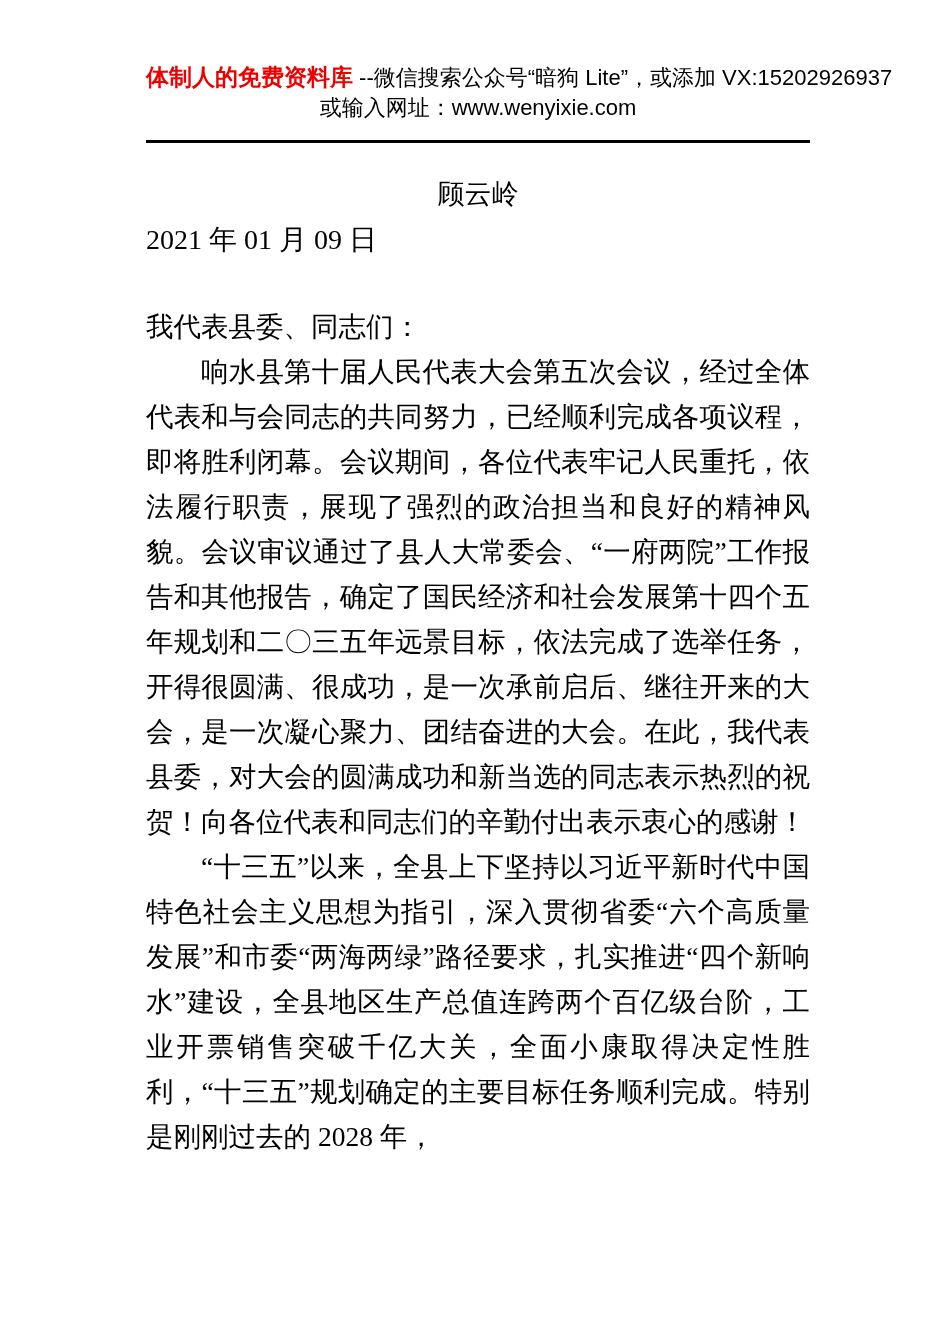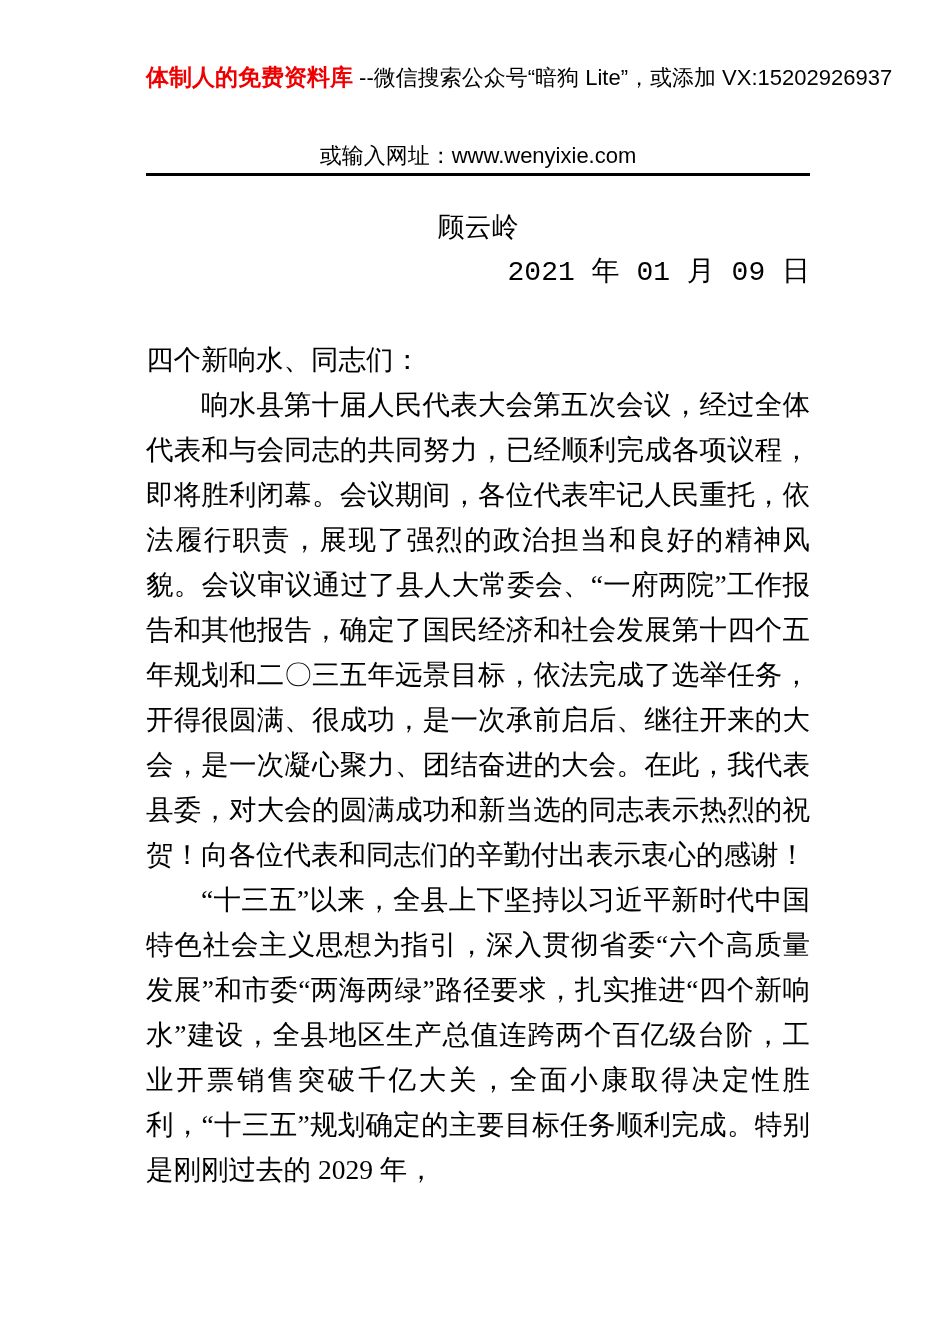--- a/index.html
+++ b/index.html
@@ -13,60 +13,59 @@
     height: 1344px;
     background: #ffffff;
     overflow: hidden;
     color: #000000;
     font-family: "Liberation Serif", serif;
   }
   
   .promo-header {
     margin: 0 140px 0 146px;
     padding-top: 62px;
-    padding-bottom: 2px;
+    padding-bottom: 17px;
     border-bottom: 3px solid #000000;
     text-align: center;
     font-family: "Liberation Sans", sans-serif;
     font-size: 22px;
     line-height: 30px;
     color: #000000;
     white-space: nowrap;
   }
   .promo-header .brand {
     color: #ee0000;
     font-weight: bold;
     font-size: 23px;
   }
   .promo-header .line2 {
     white-space: normal;
-    margin-top: 48px;
   }
   
   .doc-title {
     margin: 46px 140px 0 146px;
     text-align: center;
     font-size: 36px;
     line-height: 48px;
     font-weight: bold;
     font-family: "Liberation Serif", serif;
   }
   .doc-author {
     margin: 34px 140px 0 146px;
     text-align: center;
     font-size: 27px;
     line-height: 35px;
     font-family: "Liberation Serif", serif;
   }
   .doc-date {
     margin: 10px 140px 16px 146px;
-    text-align: right;
+    text-align: left;
     font-size: 28px;
     line-height: 36px;
-    font-family: Liberation Mono, monospace;
+    font-family: Liberation Serif, serif;
   }
   
   .doc-body {
     margin: 46px 140px 0 146px;
     font-size: 27.5px;
     line-height: 45px;
     text-align: justify;
     text-justify: inter-ideograph;
     font-family: "Liberation Serif", serif;
     color: #000000;
@@ -90,18 +89,18 @@
     </div>
     <div class="line2">或输入网址：www.wenyixie.com</div>
   </div>
 
 
   <div class="doc-author">顾云岭</div>
 
   <div class="doc-date">2021 年 01 月 09 日</div>
 
   <div class="doc-body">
-    <p>四个新响水、同志们：</p>
+    <p>我代表县委、同志们：</p>
     <p class="indent">响水县第十届人民代表大会第五次会议，经过全体代表和与会同志的共同努力，已经顺利完成各项议程，即将胜利闭幕。会议期间，各位代表牢记人民重托，依法履行职责，展现了强烈的政治担当和良好的精神风貌。会议审议通过了县人大常委会、“一府两院”工作报告和其他报告，确定了国民经济和社会发展第十四个五年规划和二〇三五年远景目标，依法完成了选举任务，开得很圆满、很成功，是一次承前启后、继往开来的大会，是一次凝心聚力、团结奋进的大会。在此，我代表县委，对大会的圆满成功和新当选的同志表示热烈的祝贺！向各位代表和同志们的辛勤付出表示衷心的感谢！</p>
-    <p class="indent">“十三五”以来，全县上下坚持以习近平新时代中国特色社会主义思想为指引，深入贯彻省委“六个高质量发展”和市委“两海两绿”路径要求，扎实推进“四个新响水”建设，全县地区生产总值连跨两个百亿级台阶，工业开票销售突破千亿大关，全面小康取得决定性胜利，“十三五”规划确定的主要目标任务顺利完成。特别是刚刚过去的 2029 年，</p>
+    <p class="indent">“十三五”以来，全县上下坚持以习近平新时代中国特色社会主义思想为指引，深入贯彻省委“六个高质量发展”和市委“两海两绿”路径要求，扎实推进“四个新响水”建设，全县地区生产总值连跨两个百亿级台阶，工业开票销售突破千亿大关，全面小康取得决定性胜利，“十三五”规划确定的主要目标任务顺利完成。特别是刚刚过去的 2028 年，</p>
   </div>
 
 </div>
 
 </body></html>

